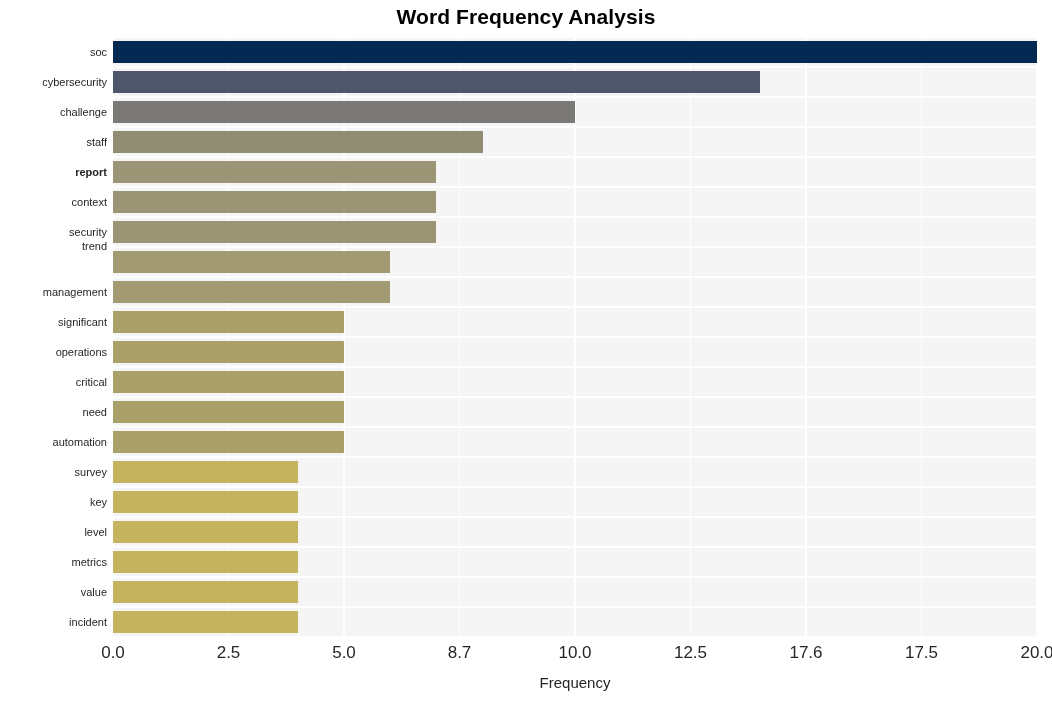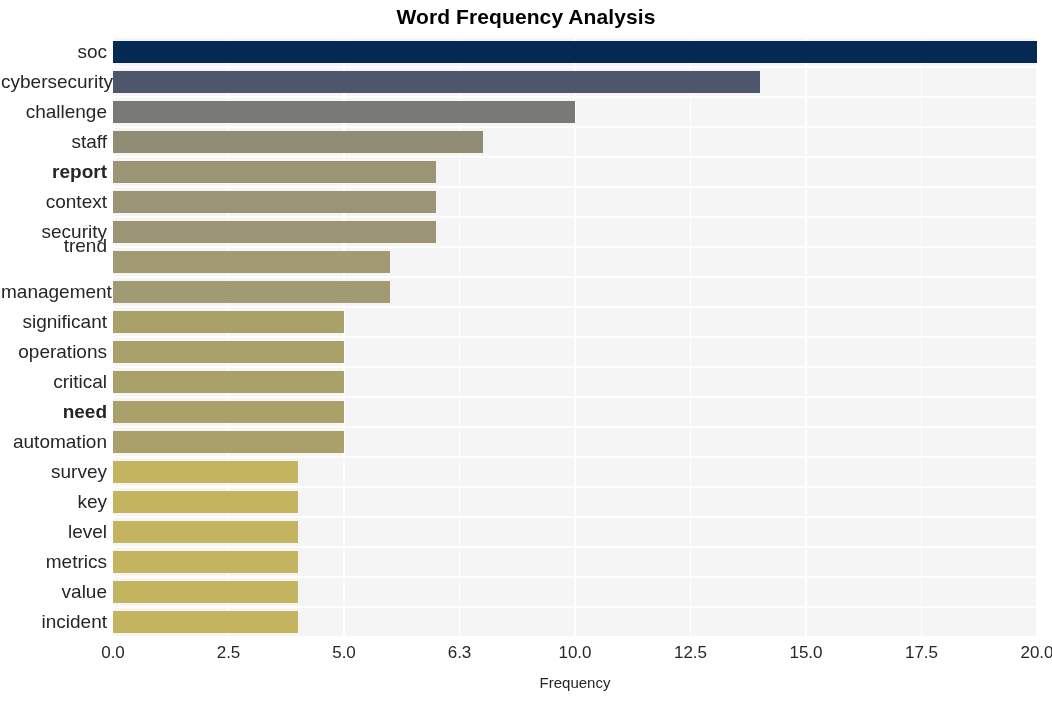--- a/index.html
+++ b/index.html
@@ -68,21 +68,21 @@
     left: 0;
     height: 22px;
   }
 
   
   .ytick {
     position: absolute;
     right: 0;
     width: 106px;
     text-align: right;
-    font-size: 19px;
+    font-size: 11px;
     color: #262626;
     line-height: 14px;
   }
   #y-axis {
     position: absolute;
     left: 0;
     top: 37px;
     width: 107px;
     height: 600px;
   }
@@ -185,37 +185,37 @@
       <div class="ytick" style="top: 68px;">challenge</div>
       <div class="ytick" style="top: 98px;">staff</div>
       <div class="ytick" style="top: 128px; font-weight: bold;">report</div>
       <div class="ytick" style="top: 158px;">context</div>
       <div class="ytick" style="top: 188px;">security</div>
       <div class="ytick" style="top: 202px; padding-left: 24px;">trend</div>
       <div class="ytick" style="top: 248px;">management</div>
       <div class="ytick" style="top: 278px;">significant</div>
       <div class="ytick" style="top: 308px;">operations</div>
       <div class="ytick" style="top: 338px;">critical</div>
-      <div class="ytick" style="top: 368px; font-weight: bold;">need</div>
+      <div class="ytick" style="top: 368px;">need</div>
       <div class="ytick" style="top: 398px;">automation</div>
       <div class="ytick" style="top: 428px;">survey</div>
       <div class="ytick" style="top: 458px;">key</div>
       <div class="ytick" style="top: 488px;">level</div>
       <div class="ytick" style="top: 518px;">metrics</div>
       <div class="ytick" style="top: 548px;">value</div>
       <div class="ytick" style="top: 578px;">incident</div>
     </div>
 
   <div id="x-axis">
       <div class="xtick" style="left: 0px;">0.0</div>
       <div class="xtick" style="left: 115.5px;">2.5</div>
       <div class="xtick" style="left: 231px;">5.0</div>
-      <div class="xtick" style="left: 346.5px;">6.3</div>
+      <div class="xtick" style="left: 346.5px;">8.7</div>
       <div class="xtick" style="left: 462px;">10.0</div>
       <div class="xtick" style="left: 577.5px;">12.5</div>
-      <div class="xtick" style="left: 693px;">15.0</div>
+      <div class="xtick" style="left: 693px;">17.6</div>
       <div class="xtick" style="left: 808.5px; text-align: center;">17.5</div>
       <div class="xtick" style="left: 924px;">20.0</div>
     </div>
 
   <div id="x-axis-label">Frequency</div>
 
 </div>
 
 </body></html>

